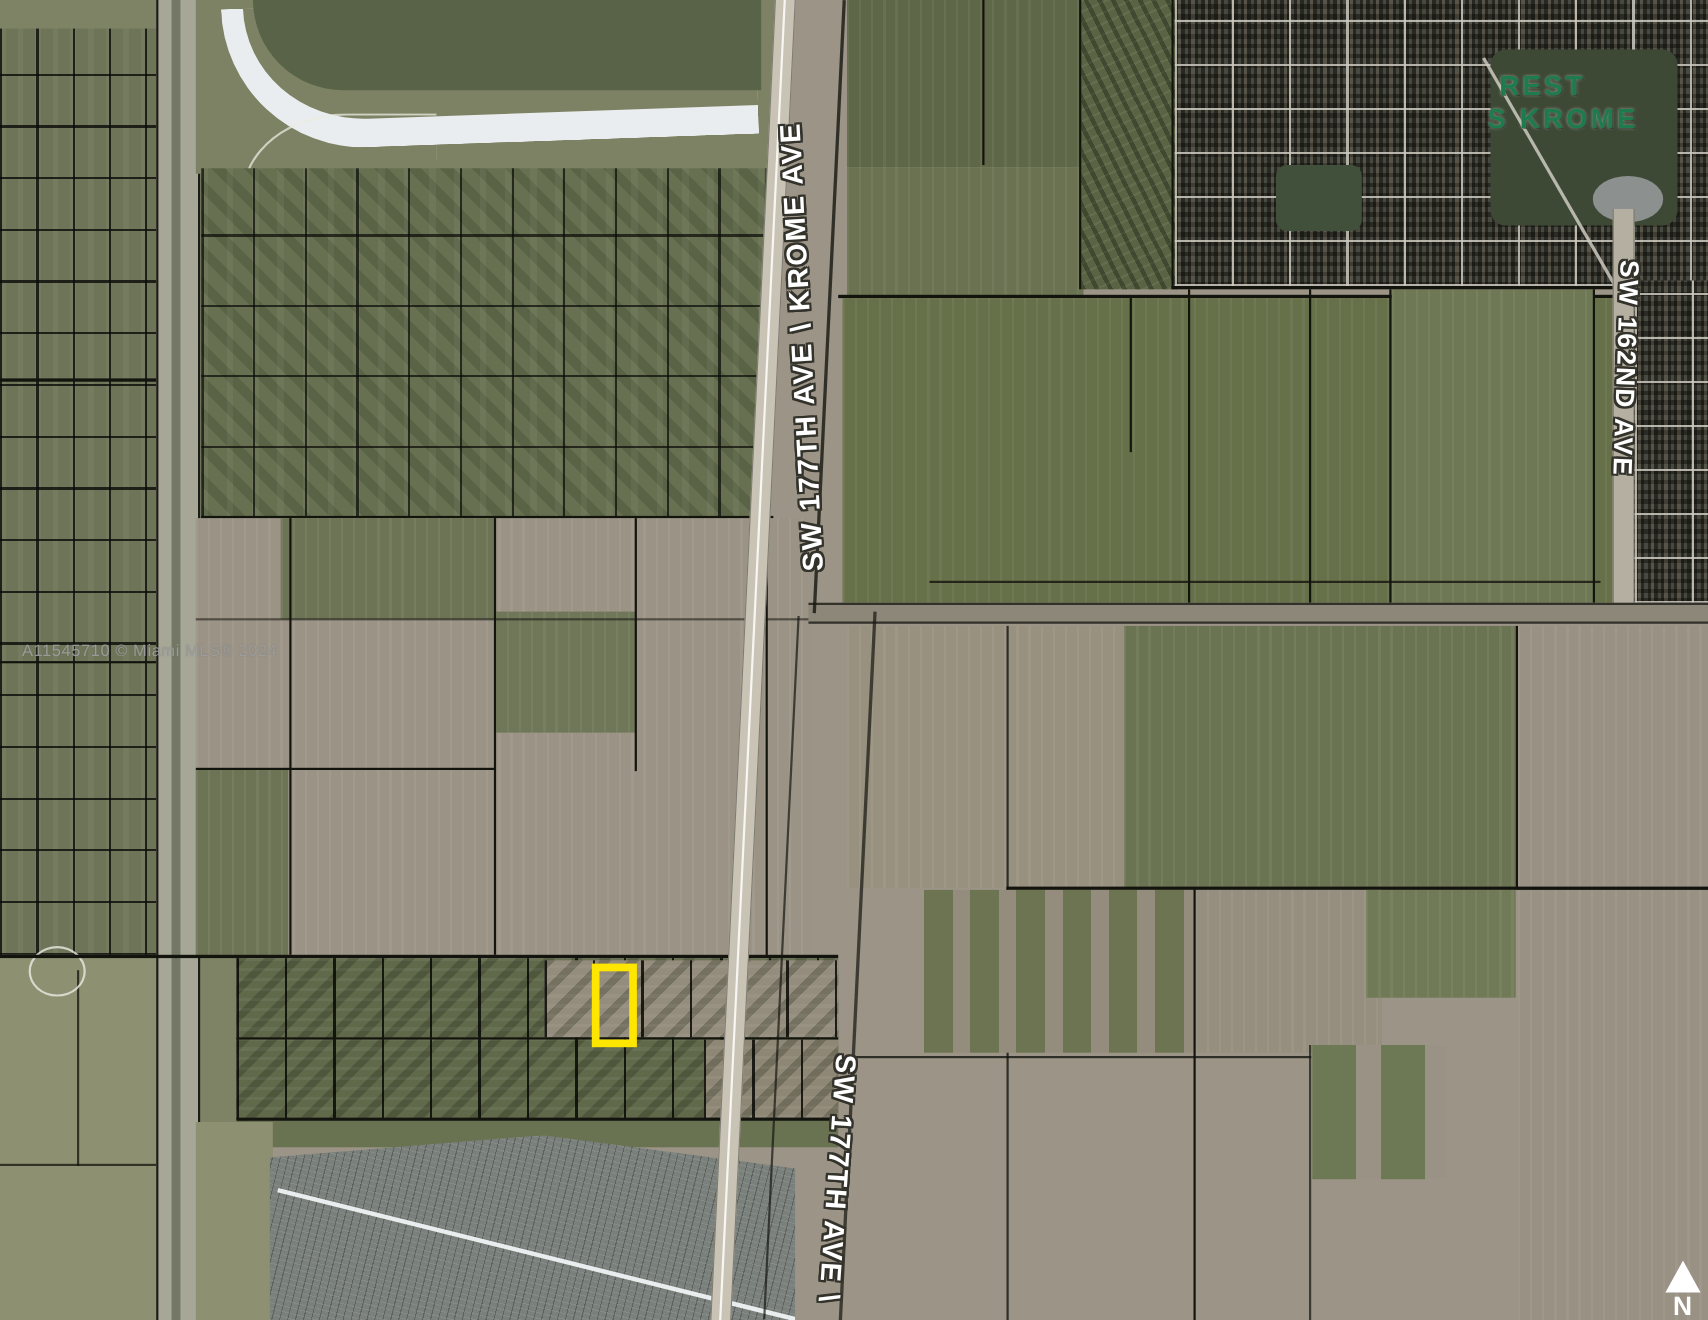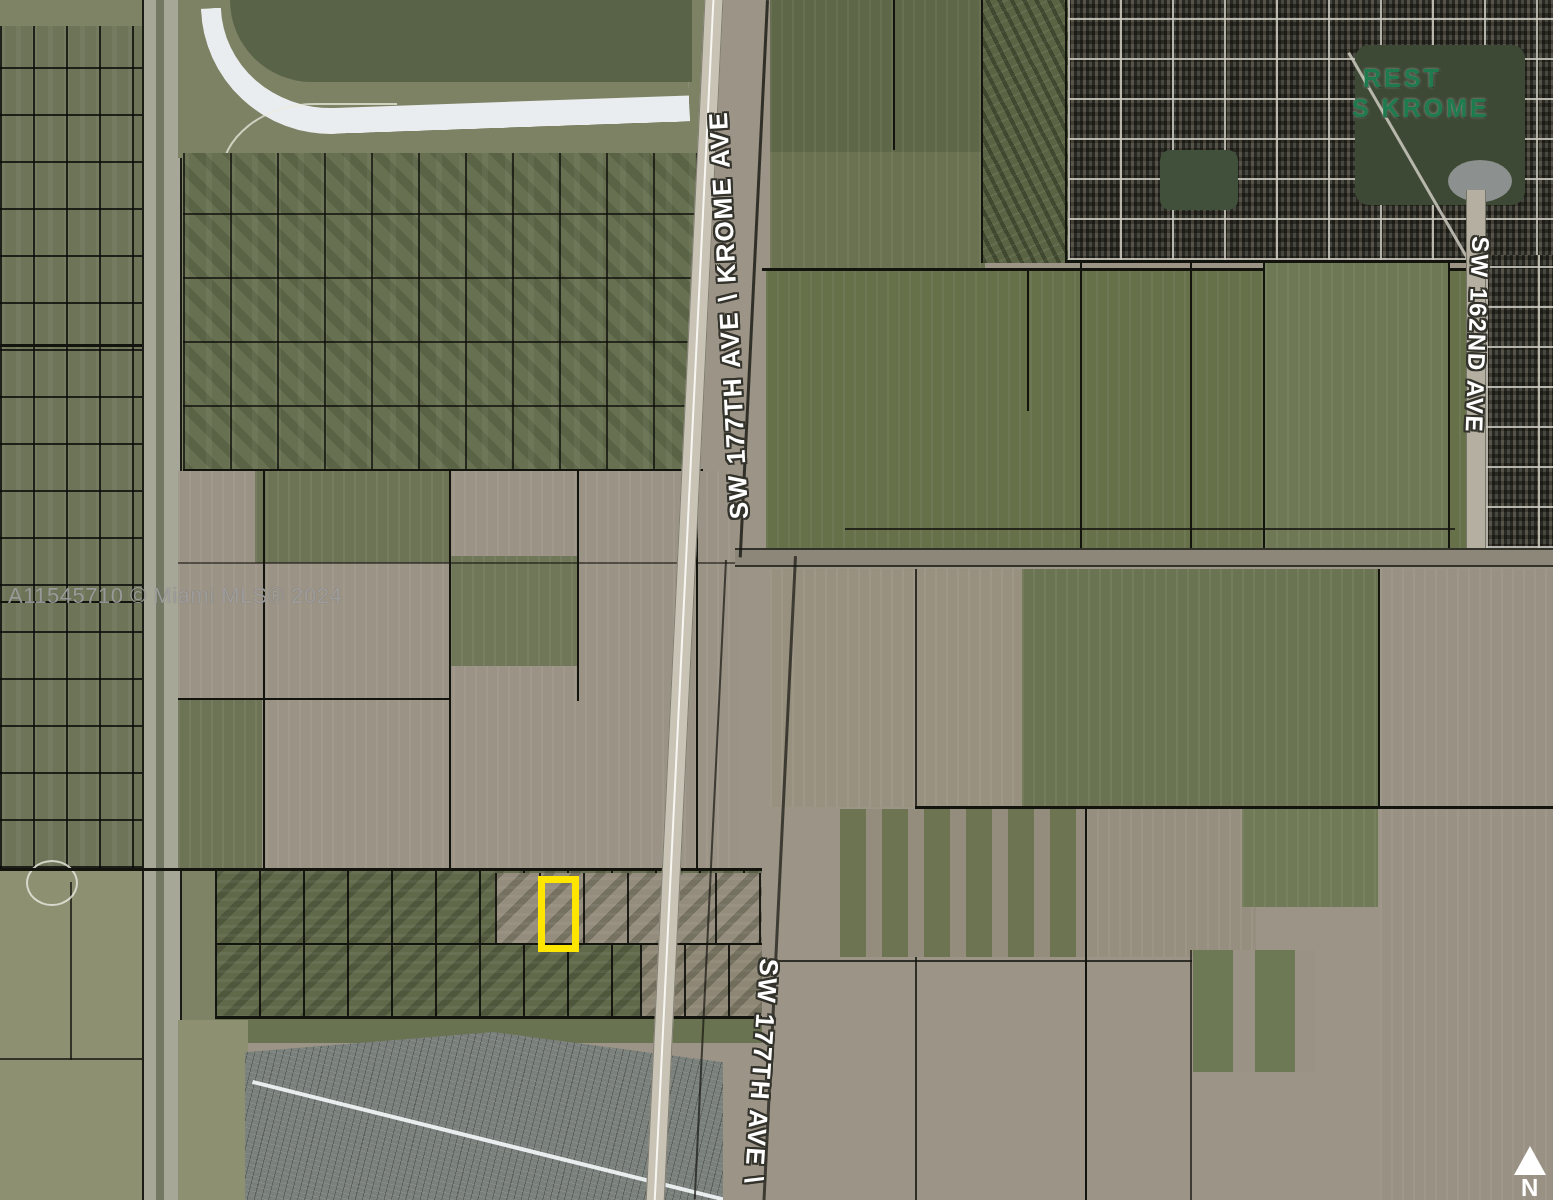--- a/index.html
+++ b/index.html
@@ -36,22 +36,22 @@
       repeating-linear-gradient(155deg,rgba(220,225,205,.08) 0 2px,transparent 2px 9px);}
 
   
   .road-label{position:absolute;white-space:nowrap;z-index:40;
       font-weight:bold;font-size:26px;letter-spacing:2px;color:#fff;
       text-shadow:-2px -2px 0 #33332c,2px -2px 0 #33332c,-2px 2px 0 #33332c,2px 2px 0 #33332c,
                   0 -2px 0 #33332c,0 2px 0 #33332c,-2px 0 0 #33332c,2px 0 0 #33332c;}
   .park-label{position:absolute;white-space:nowrap;z-index:38;
       font-weight:bold;font-size:25px;letter-spacing:3px;color:#1e7b4e;
       text-shadow:0 0 3px rgba(235,240,235,.55),1px 1px 0 rgba(10,30,18,.55);}
-  .watermark{position:absolute;left:8px;top:583px;z-index:60;
-      font-size:22px;letter-spacing:.5px;color:rgba(162,162,162,.88);
+  .watermark{position:absolute;left:20px;top:583px;z-index:60;
+      font-size:15px;letter-spacing:.5px;color:rgba(162,162,162,.88);
       text-shadow:0 0 1px rgba(70,70,70,.4);}
   .north-n{position:absolute;z-index:50;color:#fff;font-weight:bold;font-size:24px;}
 </style>
 </head>
 <body>
 
 <div id="stage">
 
   <div class="abs" style="left:0;top:0;width:222px;height:1200px;background:#7e8365;"></div>
   <div class="abs tex-grid-dense" style="left:0;top:26px;width:142px;height:842px;background-color:#6e7457;"></div>

